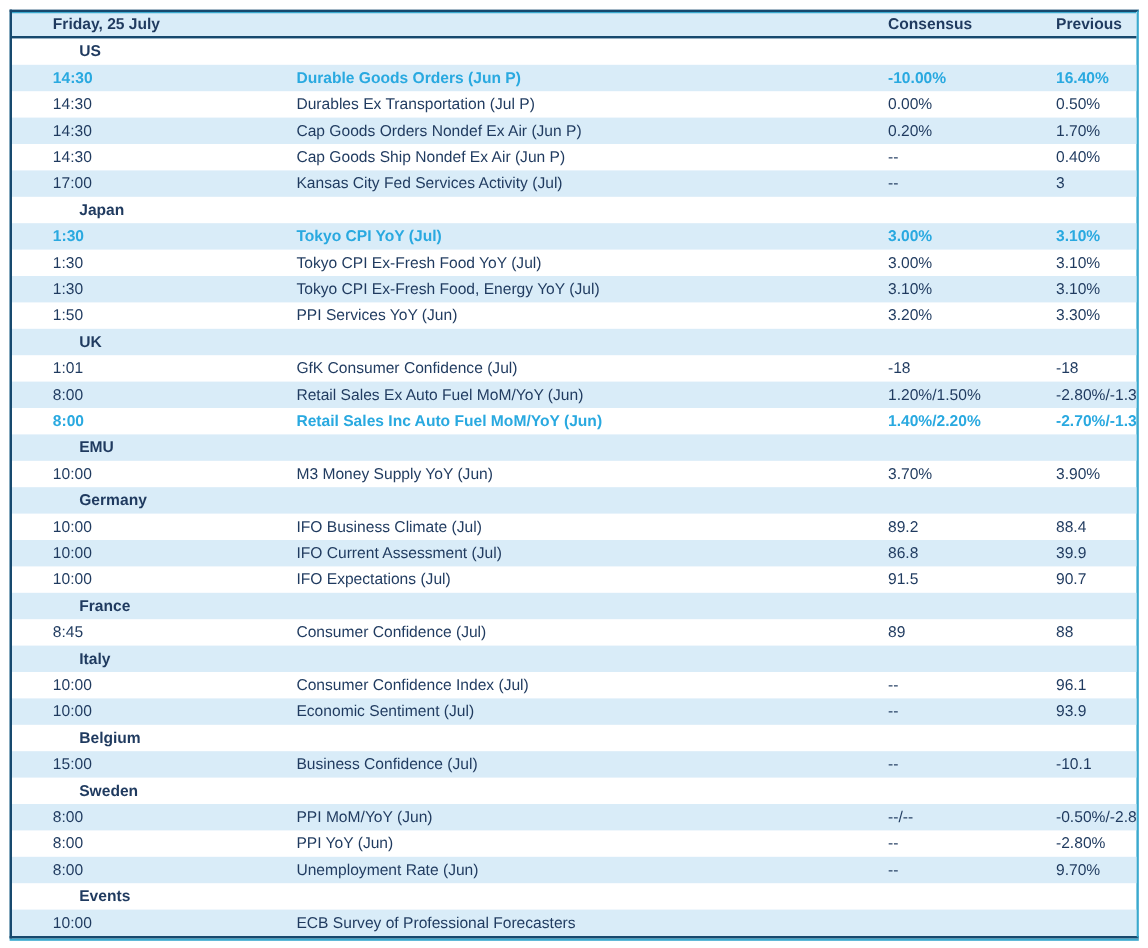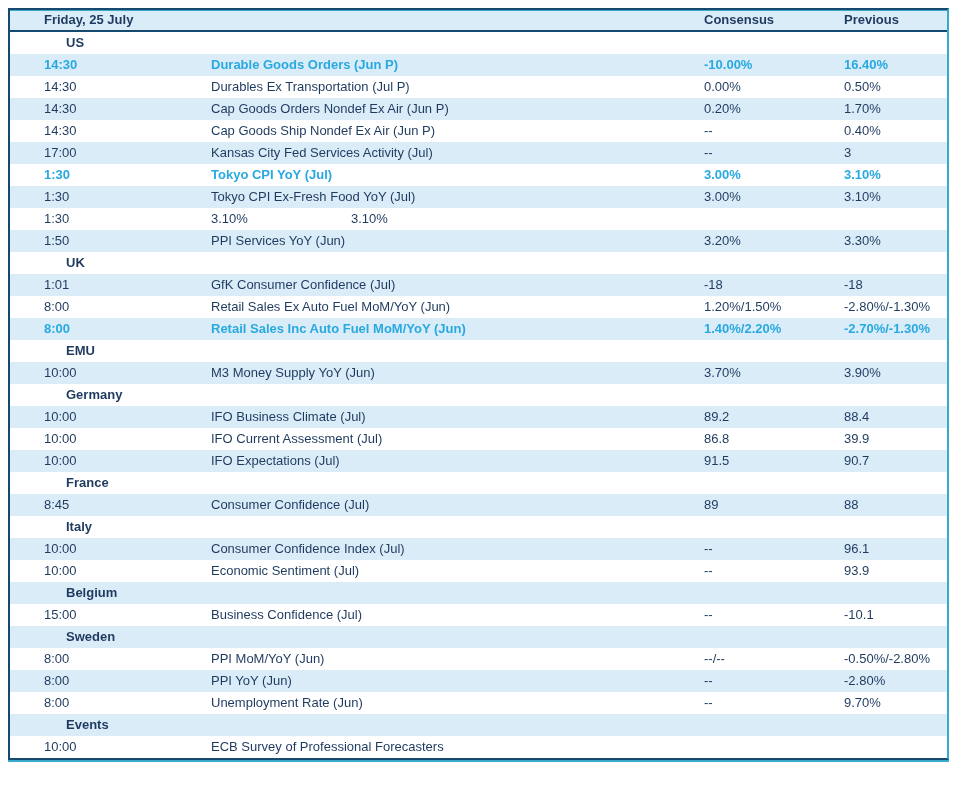--- a/index.html
+++ b/index.html
@@ -28,21 +28,21 @@
     overflow: hidden;
   }
   .header-row {
     background: var(--stripe);
     font-weight: bold;
     box-shadow: inset 0 1px 0 var(--border-teal);
     border-bottom: 2px solid var(--border-navy);
   }
   .tbody .row:nth-child(even) { background: var(--stripe); }
   .c-time     { width: 173px; padding-left: 6px; flex: 0 0 auto; margin-left: 28px; }
-  .c-event    { width: 493px; flex: 0 0 auto; }
+  .c-event    { width: 493px; flex: 0 0 auto; margin-left: 36px; }
   .c-consensus{ width: 140px; flex: 0 0 auto; }
   .c-previous { width: 131px; flex: 0 0 auto; }
   .row.section .c-time { font-weight: bold; width: 929px; padding-left: 28px; }
   .row.highlight {
     color: var(--accent);
     font-weight: bold;
   }
 </style>
 </head>
 <body>
@@ -82,34 +82,39 @@
     <div class="c-event">Cap Goods Ship Nondef Ex Air (Jun P)</div>
     <div class="c-consensus">--</div>
     <div class="c-previous">0.40%</div>
   </div>
       <div class="row">
     <div class="c-time">17:00</div>
     <div class="c-event">Kansas City Fed Services Activity (Jul)</div>
     <div class="c-consensus">--</div>
     <div class="c-previous">3</div>
   </div>
+      <div class="row section">
+    <div class="c-time">Japan</div>
+
+  </div>
       <div class="row highlight">
     <div class="c-time">1:30</div>
     <div class="c-event">Tokyo CPI YoY (Jul)</div>
     <div class="c-consensus">3.00%</div>
     <div class="c-previous">3.10%</div>
   </div>
       <div class="row">
     <div class="c-time">1:30</div>
     <div class="c-event">Tokyo CPI Ex-Fresh Food YoY (Jul)</div>
     <div class="c-consensus">3.00%</div>
     <div class="c-previous">3.10%</div>
   </div>
       <div class="row">
     <div class="c-time">1:30</div>
+    <div class="c-event">Tokyo CPI Ex-Fresh Food, Energy YoY (Jul)</div>
     <div class="c-consensus">3.10%</div>
     <div class="c-previous">3.10%</div>
   </div>
       <div class="row">
     <div class="c-time">1:50</div>
     <div class="c-event">PPI Services YoY (Jun)</div>
     <div class="c-consensus">3.20%</div>
     <div class="c-previous">3.30%</div>
   </div>
       <div class="row section">

